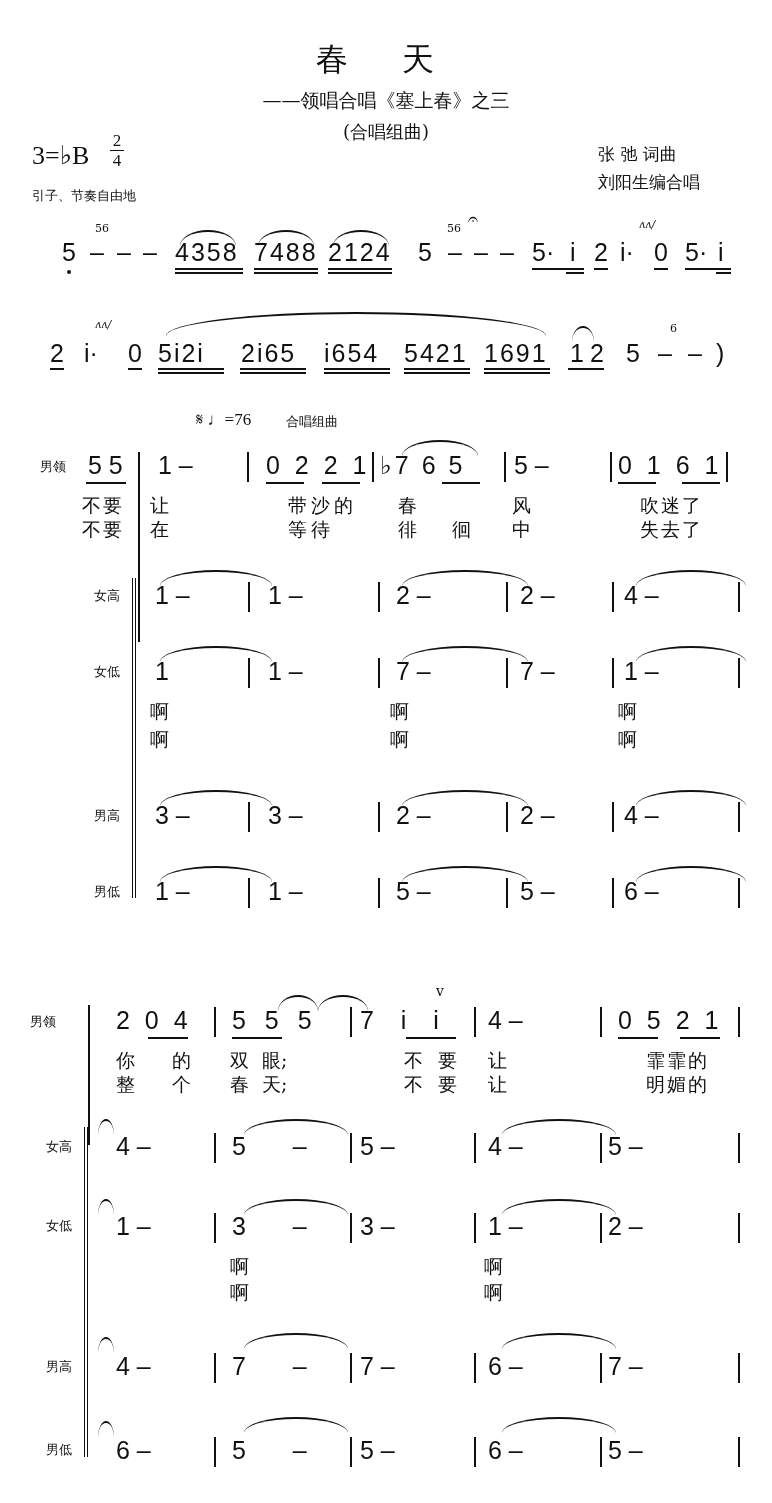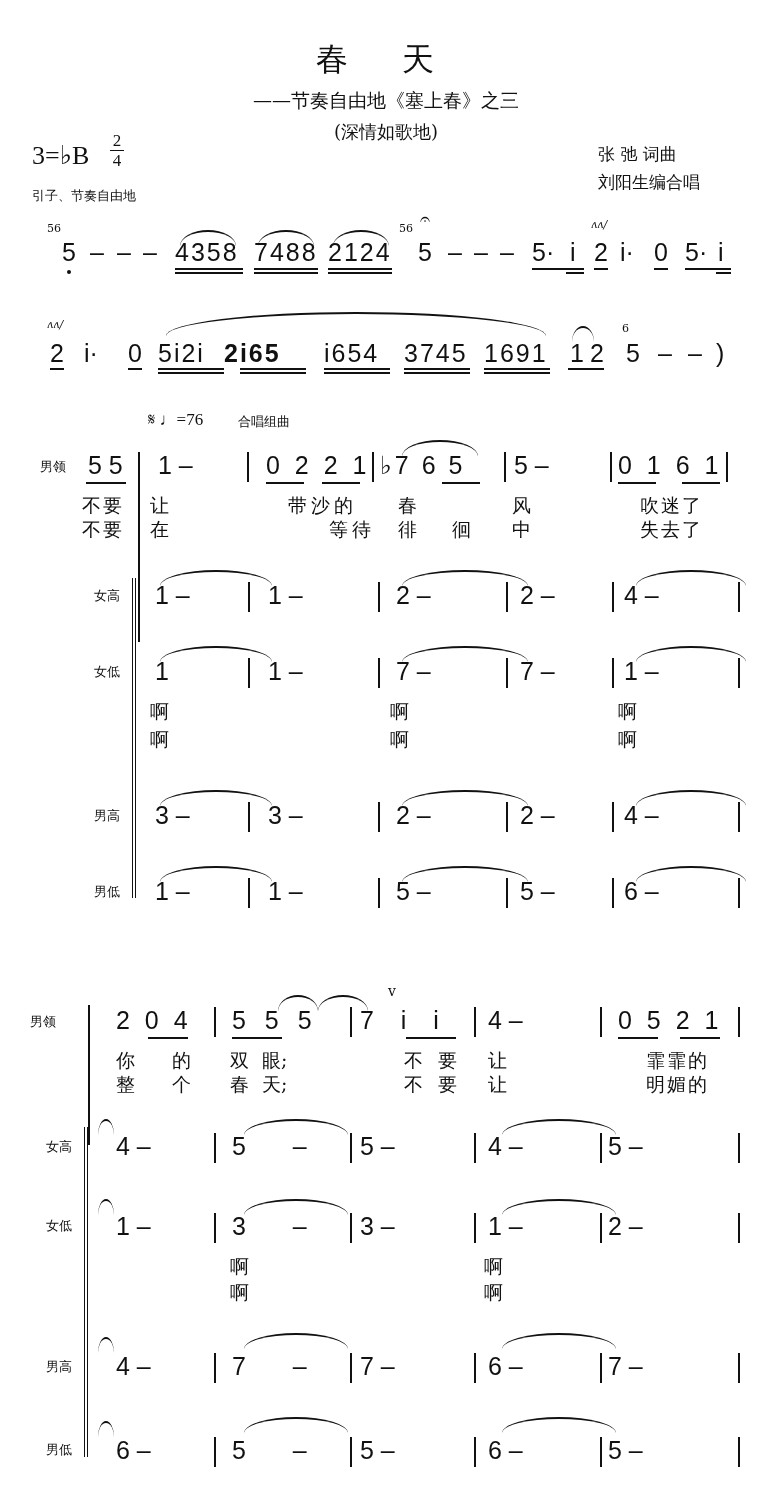--- a/index.html
+++ b/index.html
@@ -9,34 +9,34 @@
   .subtitle{left:0;width:772px;top:88px;text-align:center;font-size:19px;font-family:"DejaVu Serif",serif;}
   .subtitle2{left:0;width:772px;top:120px;text-align:center;font-size:18px;font-family:"DejaVu Serif",serif;}
   .key{left:32px;top:140px;font-size:26px;font-family:"Liberation Serif",serif;}
   .timesig{left:110px;top:132px;font-size:17px;font-family:"Liberation Serif",serif;text-align:center;line-height:17px;}
   .timesig .bar{border-top:1.5px solid #111;width:14px;margin:1px auto;}
   .credits{left:598px;top:140px;font-size:17px;line-height:28px;font-family:"DejaVu Serif",serif;}
   .intro-label{left:32px;top:187px;font-size:13px;font-family:"DejaVu Serif",serif;}
   .row{position:absolute;left:0;width:772px;}
   .note{position:absolute;font-size:25px;line-height:30px;font-family:"Liberation Sans",sans-serif;}
   .lyric{position:absolute;font-size:19px;font-family:"DejaVu Serif",serif;line-height:22px;}
-  .small{position:absolute;font-size:14px;font-family:"DejaVu Serif",serif;}
+  .small{position:absolute;font-size:14px;font-family:"DejaVu Serif",serif;margin-left:48px;}
   .barline{position:absolute;width:1.5px;background:#111;}
   .ul{position:absolute;height:2px;background:#111;}
   .dot{position:absolute;width:4px;height:4px;border-radius:50%;background:#111;}
   .slur{position:absolute;border-top:2px solid #111;border-radius:50% 50% 0 0 / 100% 100% 0 0;height:14px;}
   .part-label{position:absolute;font-size:13px;font-family:"DejaVu Serif",serif;}
   .brace{position:absolute;border-left:4px double #111;}
 </style>
 </head>
 <body>
 
 <div class="abs title">春 天</div>
-<div class="abs subtitle">——节奏自由地《塞上春》之三</div>
-<div class="abs subtitle2">(深情如歌地)</div>
+<div class="abs subtitle">——领唱合唱《塞上春》之三</div>
+<div class="abs subtitle2">(合唱组曲)</div>
 <div class="abs key">3=♭B</div>
 <div class="abs timesig">
   <div>2</div>
   <div class="bar"></div>
   <div>4</div>
 </div>
 <div class="abs credits">
   <div>张  弛  词曲</div>
   <div>刘阳生编合唱</div>
 </div>
@@ -87,27 +87,27 @@
   <span class="small" style="left:47px;top:18px;font-size:11px;font-style:italic;">ʌʌ/</span>
   <span class="note" style="left:50px;top:38px;">2</span>
   <div class="ul" style="left:50px;top:68px;width:14px;"></div>
   <span class="note" style="left:84px;top:38px;">i·</span>
   <span class="note" style="left:128px;top:38px;">0</span>
   <div class="ul" style="left:128px;top:68px;width:14px;"></div>
   <div class="slur" style="left:166px;top:12px;width:380px;height:22px;"></div>
   <span class="note" style="left:158px;top:38px;letter-spacing:2px;">5i2i</span>
   <div class="ul" style="left:158px;top:68px;width:66px;"></div>
     <div class="ul" style="left:158px;top:72px;width:66px;"></div>
-  <span class="note" style="left:224px;top:38px;letter-spacing:2px;font-weight:bold;">2i65</span>
+  <span class="note" style="left:241px;top:38px;letter-spacing:2px;">2i65</span>
   <div class="ul" style="left:240px;top:68px;width:66px;"></div>
     <div class="ul" style="left:240px;top:72px;width:66px;"></div>
   <span class="note" style="left:324px;top:38px;letter-spacing:2px;">i654</span>
   <div class="ul" style="left:324px;top:68px;width:66px;"></div>
     <div class="ul" style="left:324px;top:72px;width:66px;"></div>
-  <span class="note" style="left:404px;top:38px;letter-spacing:2px;">3745</span>
+  <span class="note" style="left:404px;top:38px;letter-spacing:2px;">5421</span>
   <div class="ul" style="left:404px;top:68px;width:66px;"></div>
     <div class="ul" style="left:404px;top:72px;width:66px;"></div>
   <span class="note" style="left:484px;top:38px;letter-spacing:2px;">1691</span>
   <div class="ul" style="left:484px;top:68px;width:66px;"></div>
     <div class="ul" style="left:484px;top:72px;width:66px;"></div>
   <div class="slur" style="left:572px;top:26px;width:22px;"></div>
   <span class="note" style="left:570px;top:38px;">1</span>
   <span class="note" style="left:590px;top:38px;">2</span>
   <div class="ul" style="left:568px;top:68px;width:36px;"></div>
   <span class="small" style="left:622px;top:22px;font-size:11px;">6</span>
@@ -143,21 +143,21 @@
   <div class="barline" style="left:726px;top:42px;height:30px;"></div>
 
   <span class="lyric" style="left:82px;top:84px;letter-spacing:2px;">不要</span>
   <span class="lyric" style="left:150px;top:84px;">让</span>
   <span class="lyric" style="left:288px;top:84px;letter-spacing:4px;">带沙的</span>
   <span class="lyric" style="left:398px;top:84px;">春</span>
   <span class="lyric" style="left:512px;top:84px;">风</span>
   <span class="lyric" style="left:640px;top:84px;letter-spacing:2px;">吹迷了</span>
   <span class="lyric" style="left:82px;top:108px;letter-spacing:2px;">不要</span>
   <span class="lyric" style="left:150px;top:108px;">在</span>
-  <span class="lyric" style="left:288px;top:108px;letter-spacing:4px;margin-left:41px;">等待</span>
+  <span class="lyric" style="left:288px;top:108px;letter-spacing:4px;">等待</span>
   <span class="lyric" style="left:398px;top:108px;">徘</span>
   <span class="lyric" style="left:452px;top:108px;">徊</span>
   <span class="lyric" style="left:512px;top:108px;">中</span>
   <span class="lyric" style="left:640px;top:108px;letter-spacing:2px;">失去了</span>
 
   <div class="brace" style="left:132px;top:168px;height:320px;"></div>
 
   <span class="part-label" style="left:94px;top:177px;">女高</span>
   <div class="slur" style="left:160px;top:160px;width:112px;"></div>
     <div class="slur" style="left:402px;top:160px;width:126px;"></div>

